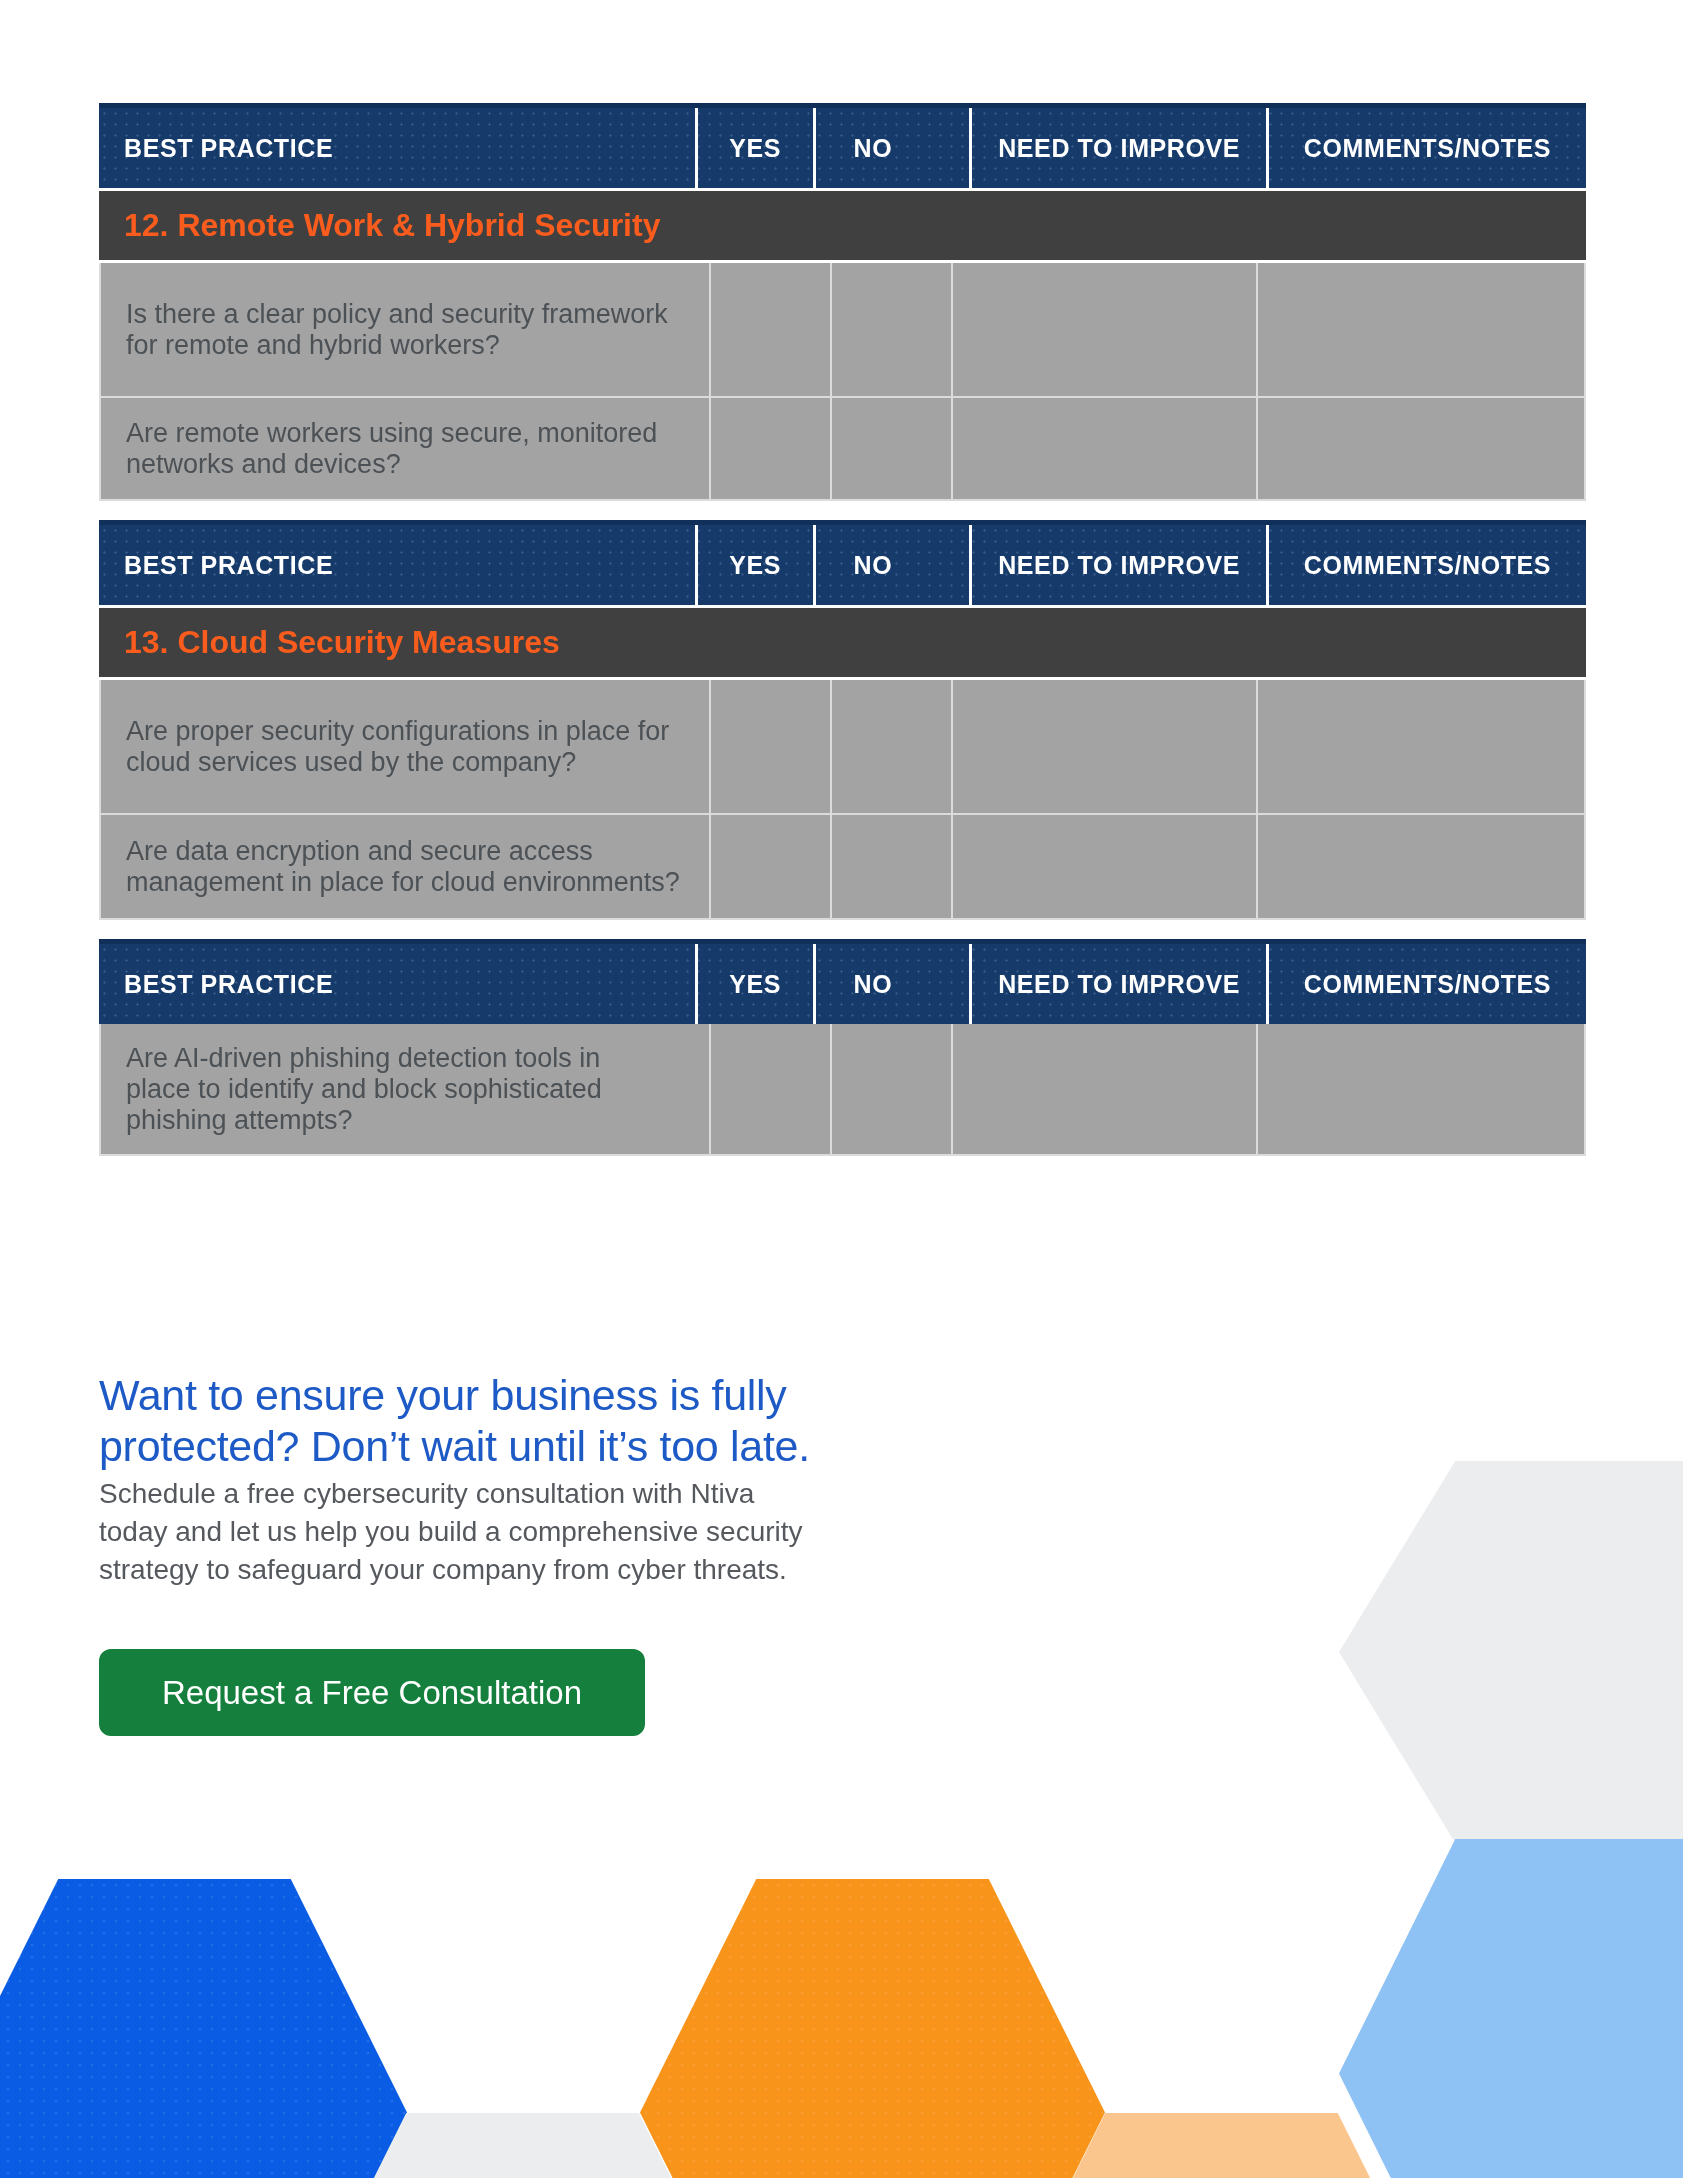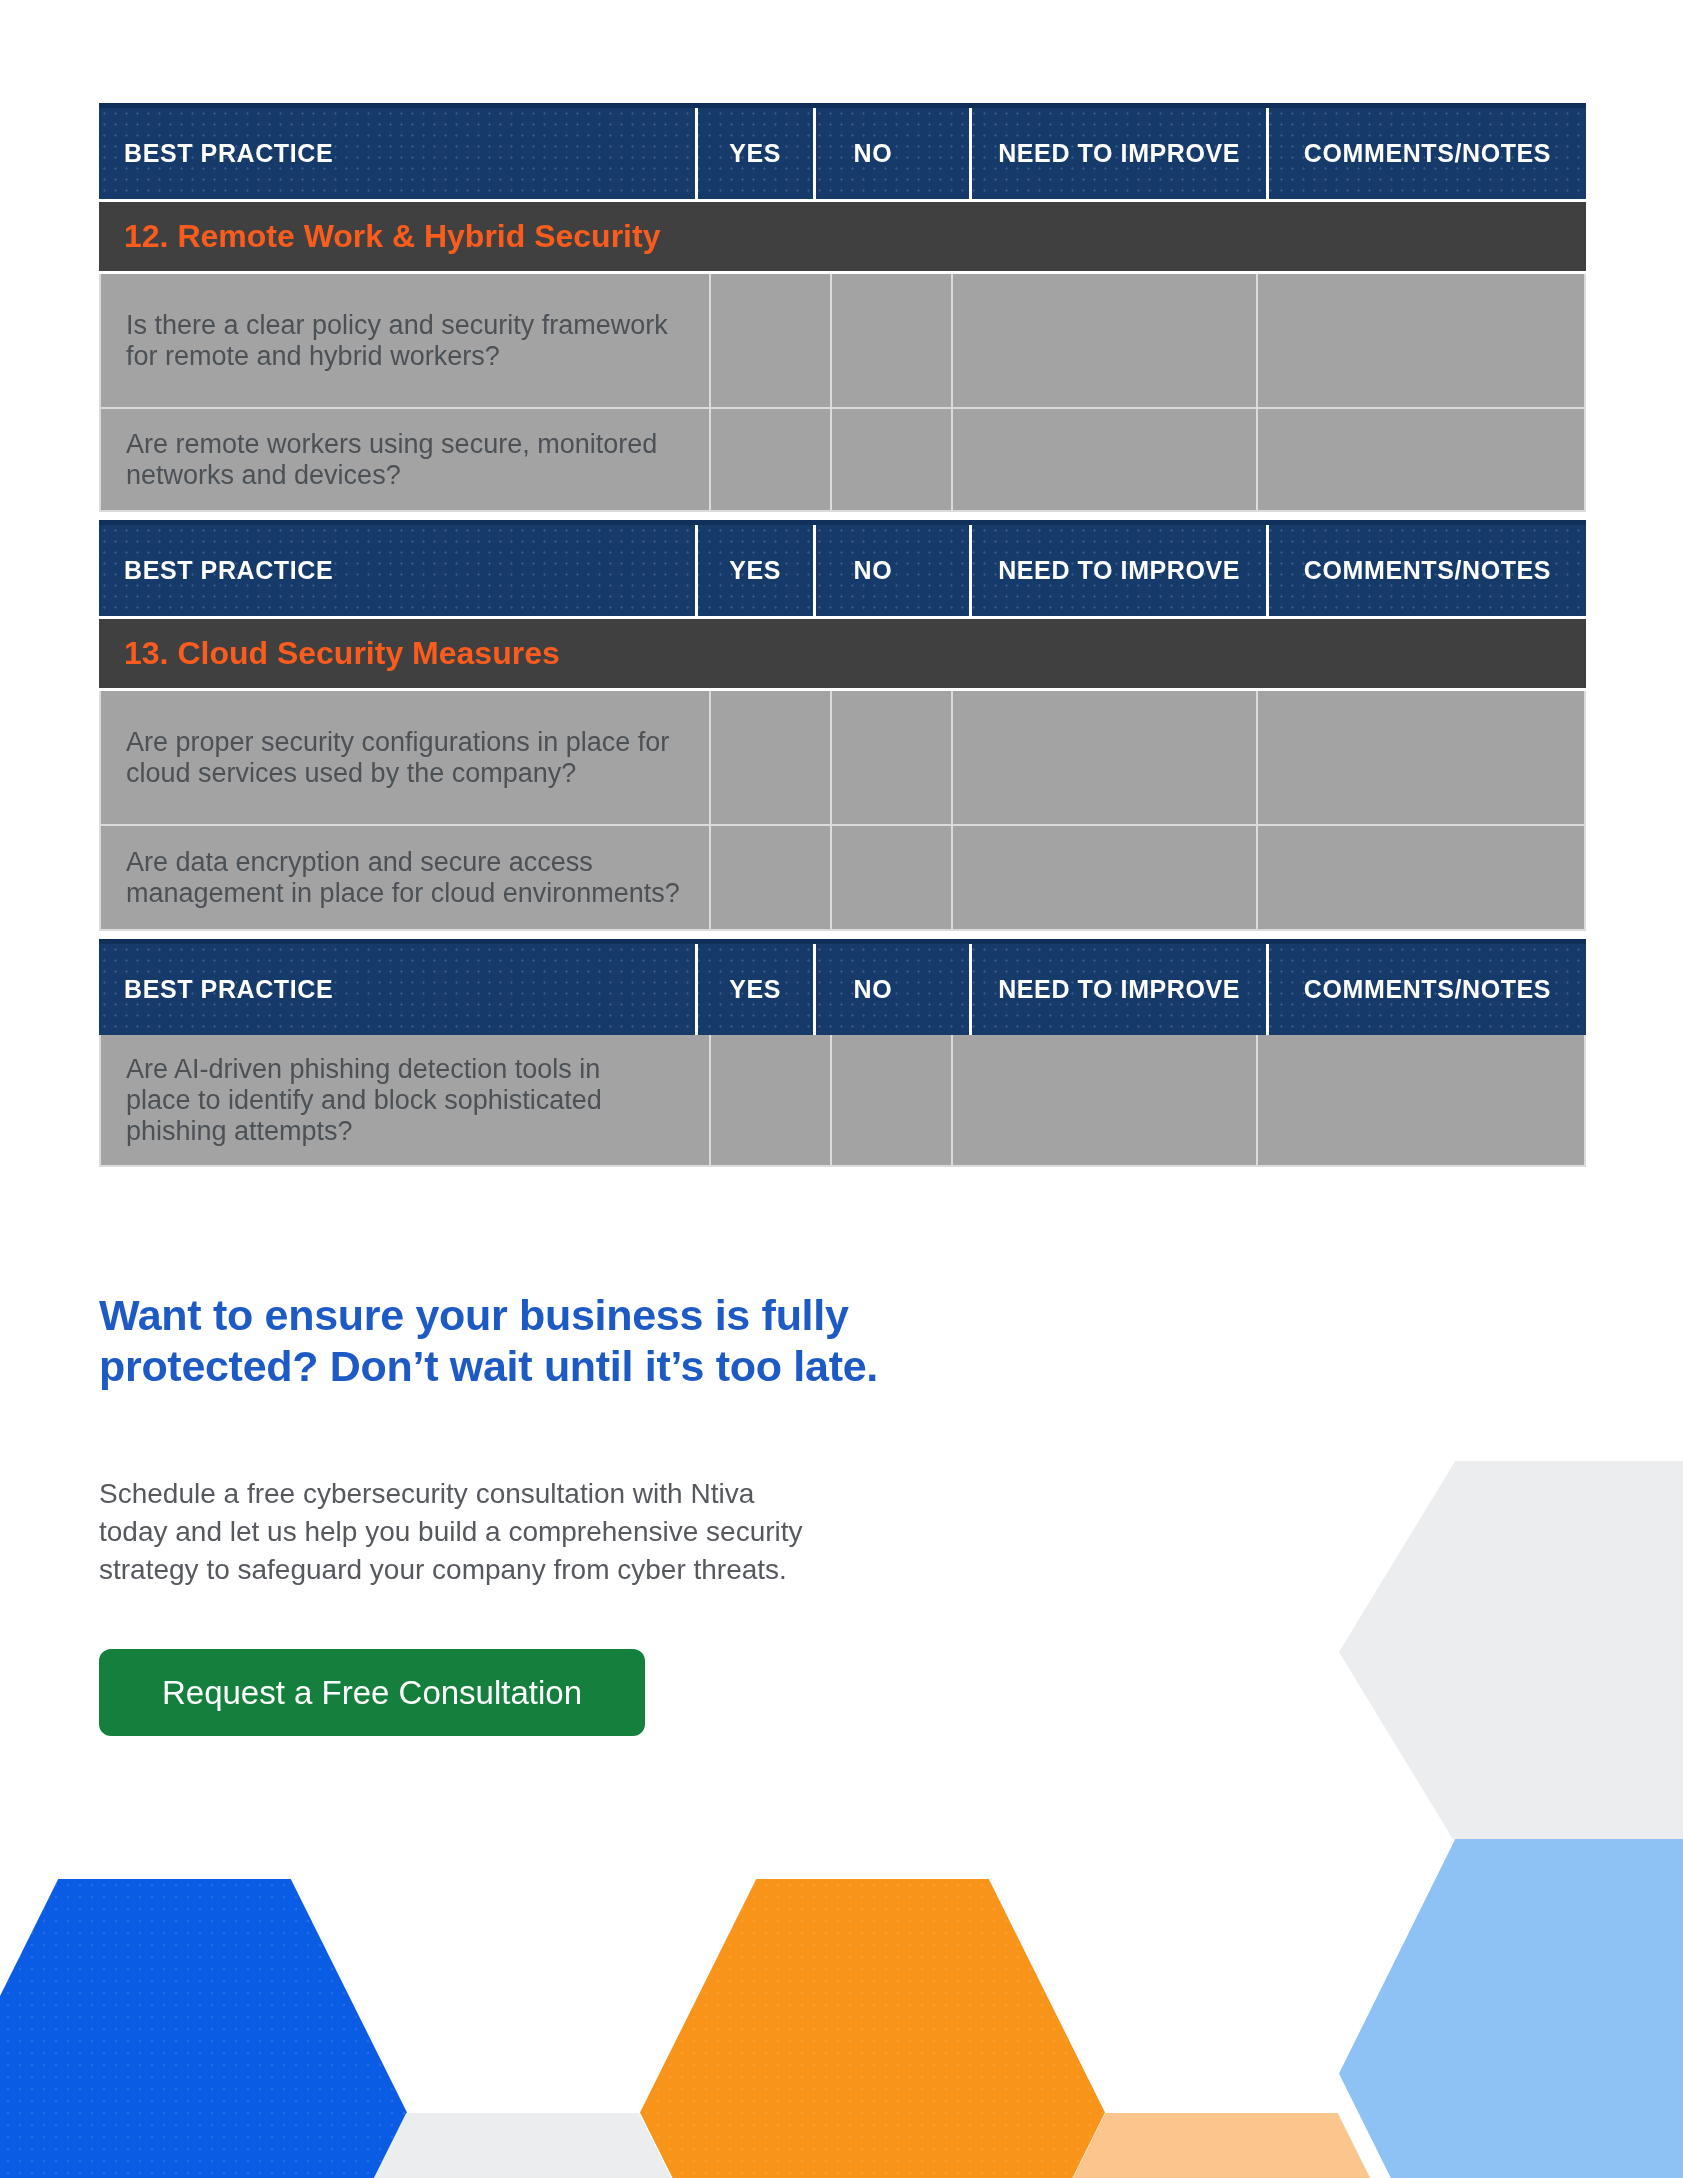--- a/index.html
+++ b/index.html
@@ -3,21 +3,21 @@
 <meta charset="utf-8">
 <style>
   html,body{margin:0;padding:0;}
   body{font-family:"Liberation Sans","DejaVu Sans",sans-serif;background:#ffffff;}
   .page{position:relative;width:1683px;height:2178px;background:#ffffff;overflow:hidden;}
 
   
   .tablebox{position:absolute;left:99px;width:1487px;box-sizing:border-box;}
   .t1{top:103px;} .t2{top:520px;} .t3{top:939px;}
 
-  .thead{display:flex;height:96px;box-sizing:border-box;
+  .thead{display:flex;height:85px;box-sizing:border-box;
          background-color:#163a6a;
          background-image:radial-gradient(rgba(150,180,225,0.22) 1.2px,transparent 1.3px);
          background-size:11px 11px;
          border-top:5px solid #10305a;}
   .hc{display:flex;align-items:center;justify-content:center;color:#ffffff;
       font-size:25px;font-weight:bold;letter-spacing:0.6px;box-sizing:border-box;}
   .hc1{width:612px;justify-content:flex-start;padding-left:25px;}
   .hc2{width:121px;border-left:3px solid #ffffff;}
   .hc3{width:121px;border-left:3px solid #ffffff;}
   .hc4{width:305px;border-left:3px solid #ffffff;margin-left:39px;}
@@ -30,22 +30,22 @@
 
   .tbody{border-left:2px solid #dadbdd;border-right:2px solid #dadbdd;box-sizing:border-box;}
   .brow{display:flex;background:#a3a3a3;border-bottom:2px solid #dadbdd;box-sizing:border-box;}
   .h136{height:135px;} .h104{height:103px;} .h106{height:105px;} .h133{height:132px;}
   .bc{box-sizing:border-box;border-right:2px solid #dadbdd;}
   .bc1{width:610px;display:flex;flex-direction:column;justify-content:center;padding-left:25px;}
   .bc2{width:121px;} .bc3{width:121px;} .bc4{width:305px;} .bc5{flex:1;border-right:none;}
   .qline{font-size:27px;line-height:31px;color:#4c5156;}
 
   
-  .cta-heading{position:absolute;left:99px;top:1290px;color:#1d5ac6;
-               font-size:43px;font-weight:bold;line-height:51px;letter-spacing:-0.3px;}
+  .cta-heading{position:absolute;left:99px;top:1370px;color:#1d5ac6;
+               font-size:43px;font-weight:normal;line-height:51px;letter-spacing:-0.3px;}
   .cta-body{position:absolute;left:99px;top:1475px;color:#55595e;
             font-size:28px;line-height:38px;}
   .cta-button{position:absolute;left:99px;top:1649px;width:546px;height:87px;
               background:#15803d;border:none;border-radius:12px;cursor:pointer;
               color:#ffffff;font-size:33px;font-family:inherit;
               display:flex;align-items:center;justify-content:center;}
 
   
   .hex{position:absolute;clip-path:polygon(25% 0,75% 0,100% 50%,75% 100%,25% 100%,0 50%);}
   .dots-w{background-image:radial-gradient(rgba(255,255,255,0.10) 1.5px,transparent 1.6px);

